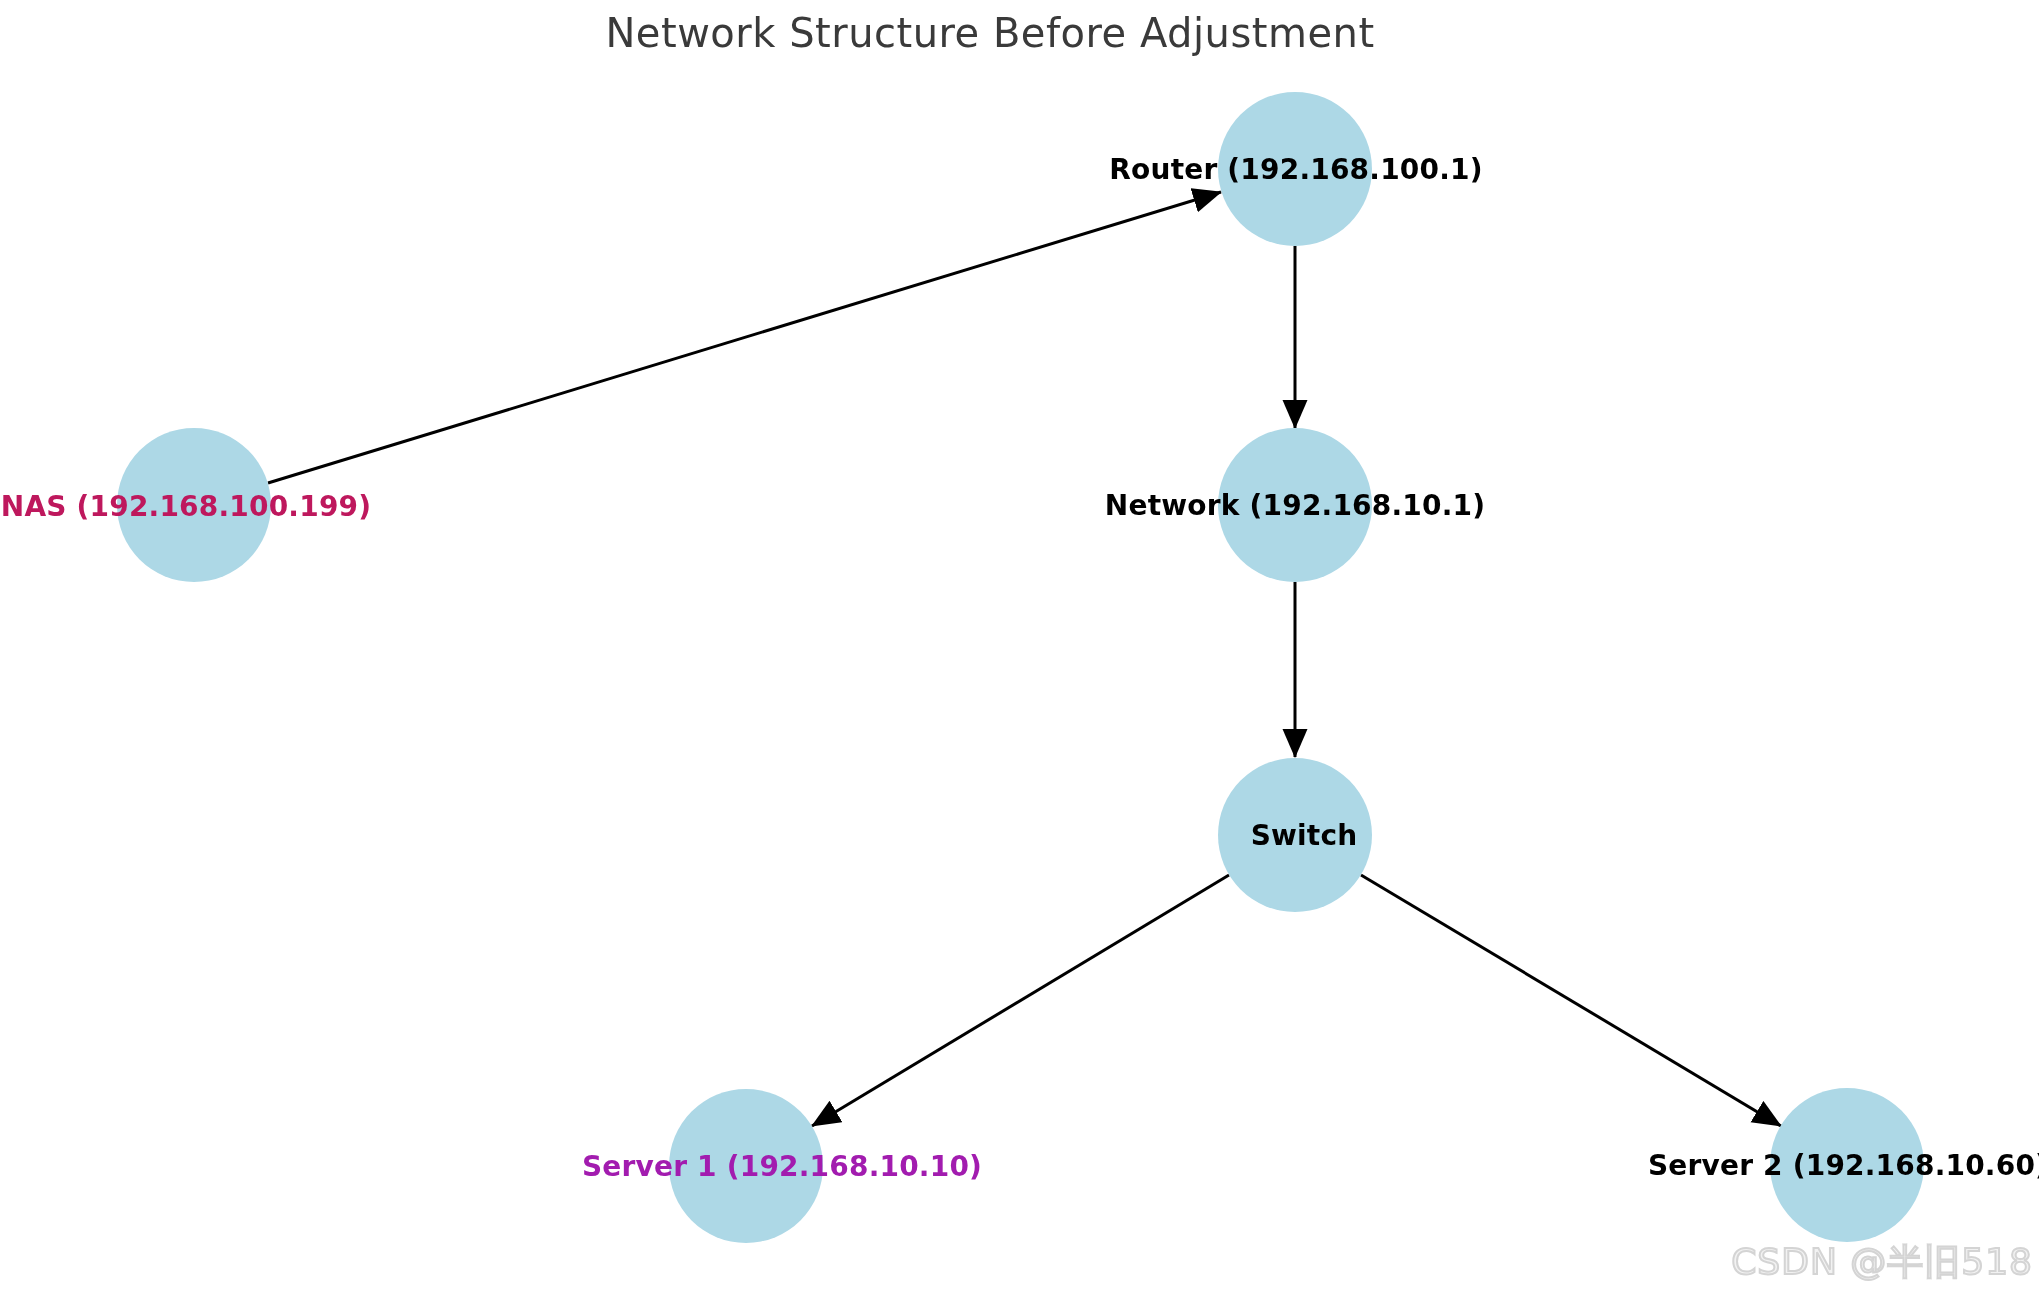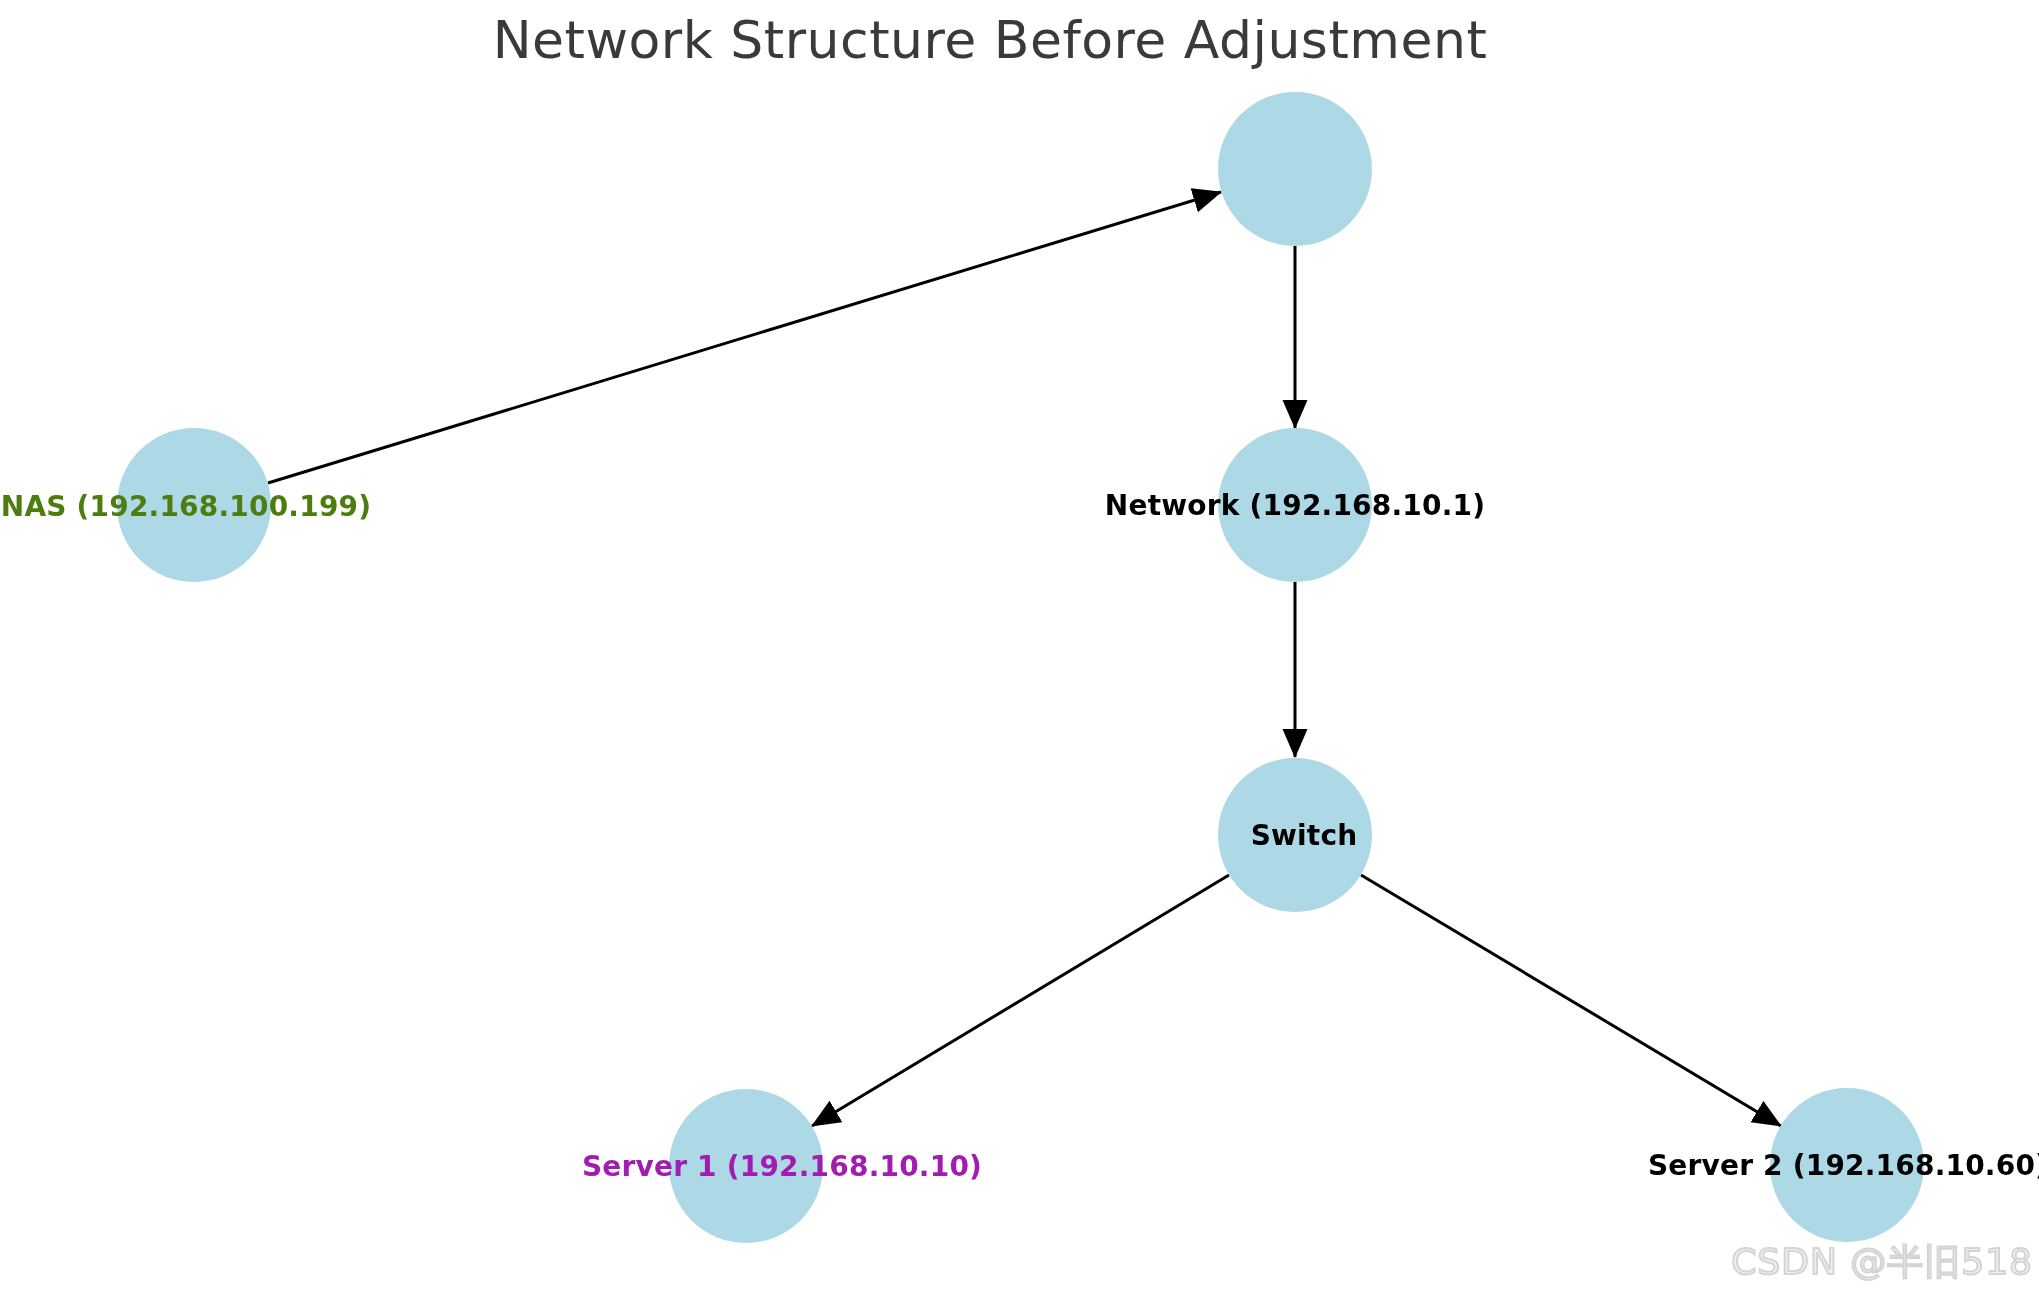--- a/index.html
+++ b/index.html
@@ -21,21 +21,21 @@
   .graph-svg {
     position: absolute;
     left: 0;
     top: 0;
   }
   .diagram-title {
     position: absolute;
     left: 990px;
     top: 10px;
     transform: translateX(-50%);
-    font-size: 52px;
+    font-size: 40px;
     font-weight: 400;
     white-space: nowrap;
     letter-spacing: 0.5px;
   }
   .node-label {
     position: absolute;
     transform: translate(-50%, -50%);
     font-size: 28px;
     font-weight: 700;
     white-space: nowrap;
@@ -73,21 +73,22 @@
     <line x1="1361" y1="875" x2="1781" y2="1126" stroke-width="3" marker-end="url(#arrowhead)" stroke="#000000"></line>
 
     <circle cx="1295" cy="169" r="77" fill="#ADD8E6"></circle>
     <circle cx="1295" cy="505" r="77" fill="#ADD8E6"></circle>
     <circle cx="1295" cy="835" r="77" fill="#ADD8E6"></circle>
     <circle cx="194" cy="505" r="77" fill="#ADD8E6"></circle>
     <circle cx="746" cy="1166" r="77" fill="#ADD8E6"></circle>
     <circle cx="1847" cy="1165" r="77" fill="#ADD8E6"></circle>
   </svg>
 
+  <div class="node-label" style="left: 1296px; top: 169px; color: rgb(0, 0, 0);">Router (192.168.100.1)</div>
   <div class="node-label" style="left: 1295px; top: 505px; color: rgb(0, 0, 0);">Network (192.168.10.1)</div>
   <div class="node-label" style="left: 1295px; top: 835px; color: rgb(0, 0, 0); margin-left: 9px;">Switch</div>
-  <div class="node-label" style="left: 186px; top: 506px; color: #4d7c0f;">NAS (192.168.100.199)</div>
+  <div class="node-label" style="left: 186px; top: 506px; color: #be185d;">NAS (192.168.100.199)</div>
   <div class="node-label" style="left: 782px; top: 1166px; color: #a21caf; text-align: right;">Server 1 (192.168.10.10)</div>
   <div class="node-label" style="left: 1848px; top: 1165px; color: rgb(0, 0, 0);">Server 2 (192.168.10.60)</div>
 
   <div class="watermark">CSDN @半旧518</div>
 
 </div>
 
 </body></html>

